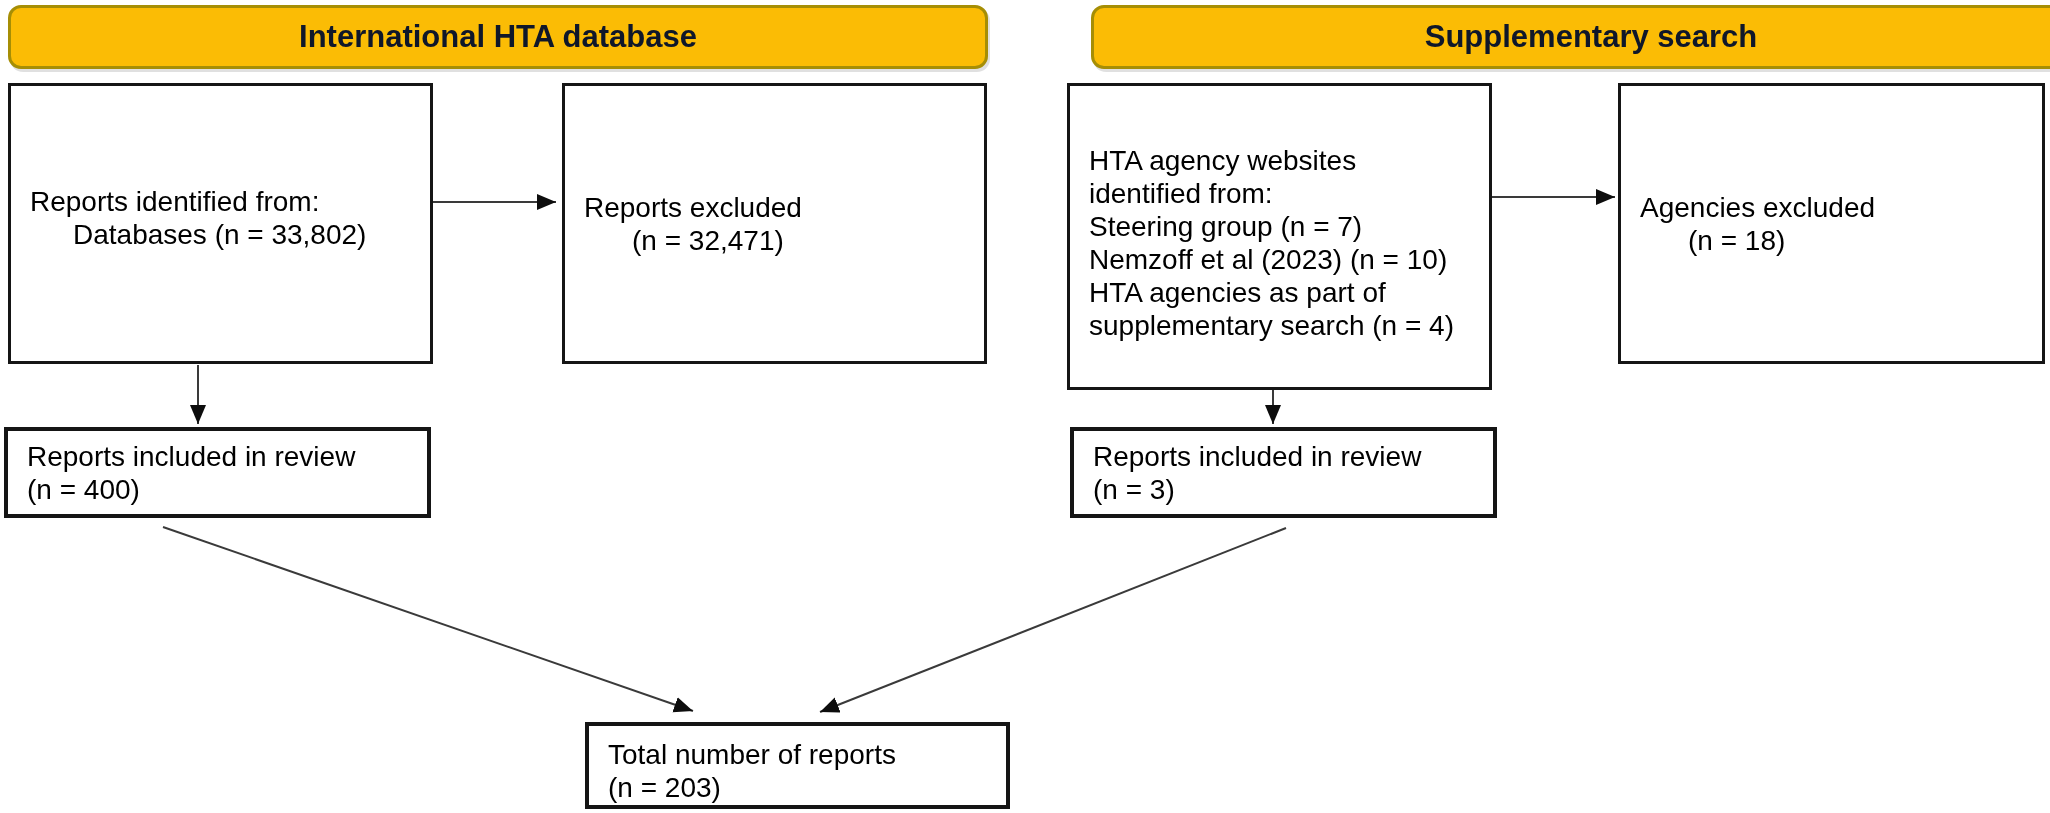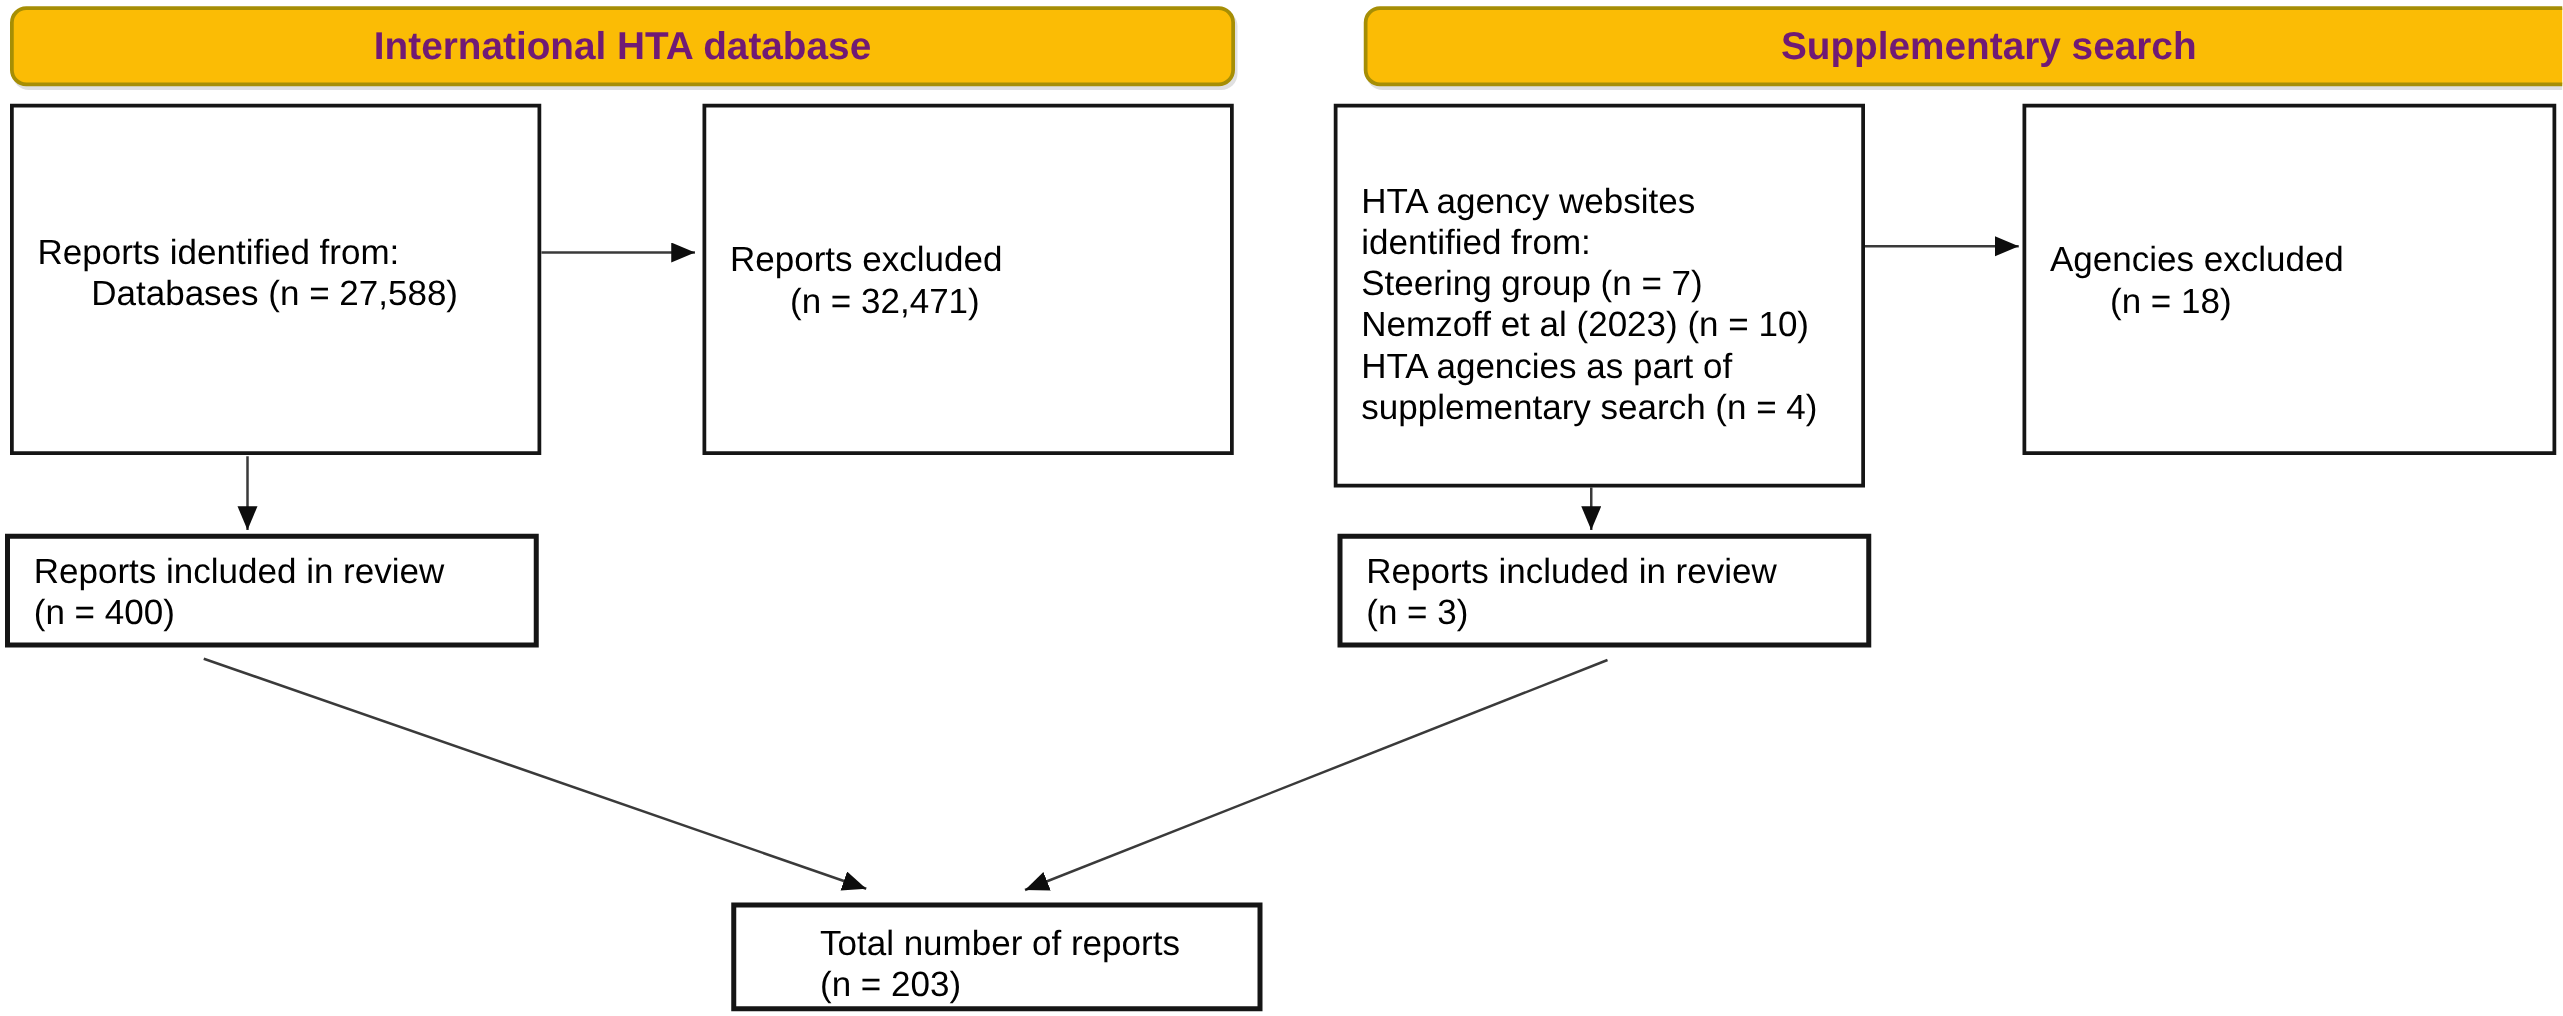--- a/index.html
+++ b/index.html
@@ -20,21 +20,21 @@
     color:var(--text);
     overflow:hidden;
   }
   .hdr{
     position:absolute;
     box-sizing:border-box;
     background:var(--header-fill);
     border:3px solid var(--header-border);
     border-radius:13px;
     display:flex;align-items:center;justify-content:center;
-    font-size:31px;font-weight:bold;color:#701a75;
+    font-size:31px;font-weight:bold;color:#0f172a;
     box-shadow:2px 3px 0 rgba(0,0,0,0.12);
   }
   #hdr-international{left:8px;top:5px;width:980px;height:64px;}
   #hdr-supplementary{left:1067px;top:5px;width:1000px;height:64px;margin-left:24px;}
   .box{
     position:absolute;
     box-sizing:border-box;
     background:#fff;
     border:3px solid var(--box-border);
     display:flex;flex-direction:column;justify-content:center;
@@ -46,21 +46,21 @@
   .ind2{padding-left:48px;}  
   #box-identified{left:8px;top:83px;width:425px;height:281px;}
   #box-identified .txt{margin-bottom:12px;}
   #box-excluded{left:562px;top:83px;width:425px;height:281px;}
   #box-websites{left:1067px;top:83px;width:425px;height:307px;justify-content:center;padding-top:13px;}
   #box-agencies-excluded{left:1618px;top:83px;width:427px;height:281px;}
   .thick{border-width:4px;}
   #box-included-db{left:4px;top:427px;width:427px;height:91px;}
   #box-included-supp{left:1070px;top:427px;width:427px;height:91px;}
   #box-total{left:585px;top:722px;width:425px;height:87px;}
-  #box-total .txt{margin-top:10px;margin-left:48px;}
+  #box-total .txt{margin-top:10px;}
   svg.flow{position:absolute;left:0;top:0;width:2050px;height:813px;pointer-events:none;}
   svg.flow line{stroke:var(--line);stroke-width:2px;}
   #ah path{fill:var(--arrowhead);}
 </style>
 </head>
 <body>
 
 <div class="canvas">
 
   <svg class="flow" viewBox="0 0 2050 813">
@@ -80,21 +80,21 @@
   <div class="hdr" id="hdr-international">
     <span>International HTA database</span>
   </div>
   <div class="hdr" id="hdr-supplementary">
     <span>Supplementary search</span>
   </div>
 
   <div class="box" id="box-identified">
     <div class="txt">
       <div class="ln">Reports identified from:</div>
-      <div class="ln ind">Databases (n = 27,588)</div>
+      <div class="ln ind">Databases (n = 33,802)</div>
     </div>
   </div>
   <div class="box" id="box-excluded">
     <div class="txt">
       <div class="ln">Reports excluded</div>
       <div class="ln ind2">(n = 32,471)</div>
     </div>
   </div>
   <div class="box thick" id="box-included-db">
     <div class="txt">

